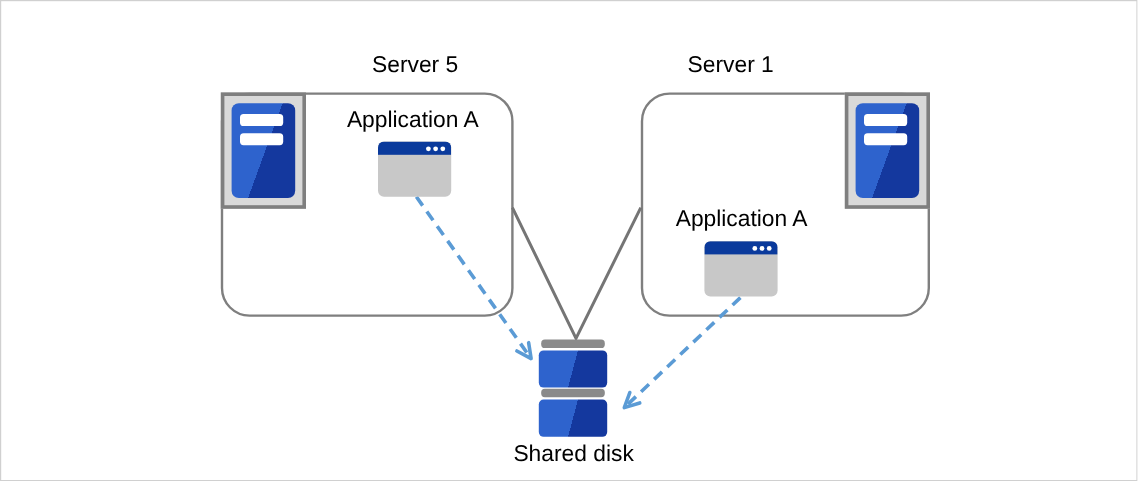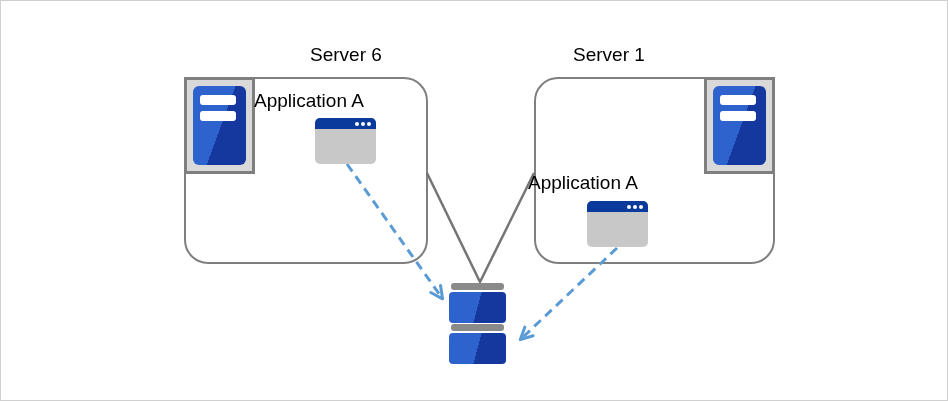--- a/index.html
+++ b/index.html
@@ -2,21 +2,21 @@
 <html><head>
 <meta charset="utf-8">
 <style>
   html,body{margin:0;padding:0;background:#fff;}
   .canvas{
     position:relative;width:948px;height:401px;
     background:#ffffff;border:1px solid #d0d0d0;box-sizing:border-box;
     font-family:"Liberation Sans",sans-serif;color:#000;overflow:hidden;
   }
   .label{position:absolute;font-size:19px;line-height:22px;white-space:nowrap;}
-  .label.centered{}
+  .label.centered{text-align:center;}
 
   .server-box{
     position:absolute;width:244px;height:187px;background:#ffffff;
     border:2.5px solid #7f7f7f;border-radius:24px;box-sizing:border-box;
   }
   #server1-box{left:183px;top:76px;}
   #server2-box{left:533px;top:76px;width:241px;}
 
   .tower-container{
     position:absolute;width:71px;height:97px;background:#d9d9d9;
@@ -68,21 +68,21 @@
 
   svg.overlay{position:absolute;left:0;top:0;z-index:3;pointer-events:none;}
   .server-box{z-index:1;} .tower-container{z-index:2;}
   .app-window,.disk-cap,.disk-unit,.label{z-index:4;}
 </style>
 </head>
 <body>
 
 <div class="canvas">
 
-  <div class="label" id="server1-label">Server 6</div>
+  <div class="label" id="server1-label">Server 5</div>
   <div class="server-box" id="server1-box"></div>
   <div class="tower-container" id="tower-container-1">
     <div class="tower">
       <div class="bar b1"></div>
       <div class="bar b2"></div>
     </div>
   </div>
   <div class="label centered" id="app1-label">Application A</div>
   <div class="app-window" id="app-window-1">
     <div class="titlebar"></div>
@@ -115,14 +115,15 @@
     </defs>
     <path d="M426,172 L479,281 L533,172" fill="none" stroke="#757575" stroke-width="2.5"></path>
     <line x1="346" y1="163" x2="441" y2="297" stroke="#5b9bd5" stroke-width="3" stroke-dasharray="9 6" marker-end="url(#arrowhead)"></line>
     <line x1="616" y1="247" x2="520" y2="338" stroke="#5b9bd5" stroke-width="3" stroke-dasharray="9 6" marker-end="url(#arrowhead)"></line>
   </svg>
 
   <div class="disk-cap" id="disk-cap-1"></div>
   <div class="disk-unit" id="disk-unit-1"></div>
   <div class="disk-cap" id="disk-cap-2"></div>
   <div class="disk-unit" id="disk-unit-2"></div>
+  <div class="label centered" id="disk-label">Shared disk</div>
 
 </div>
 
 </body></html>

